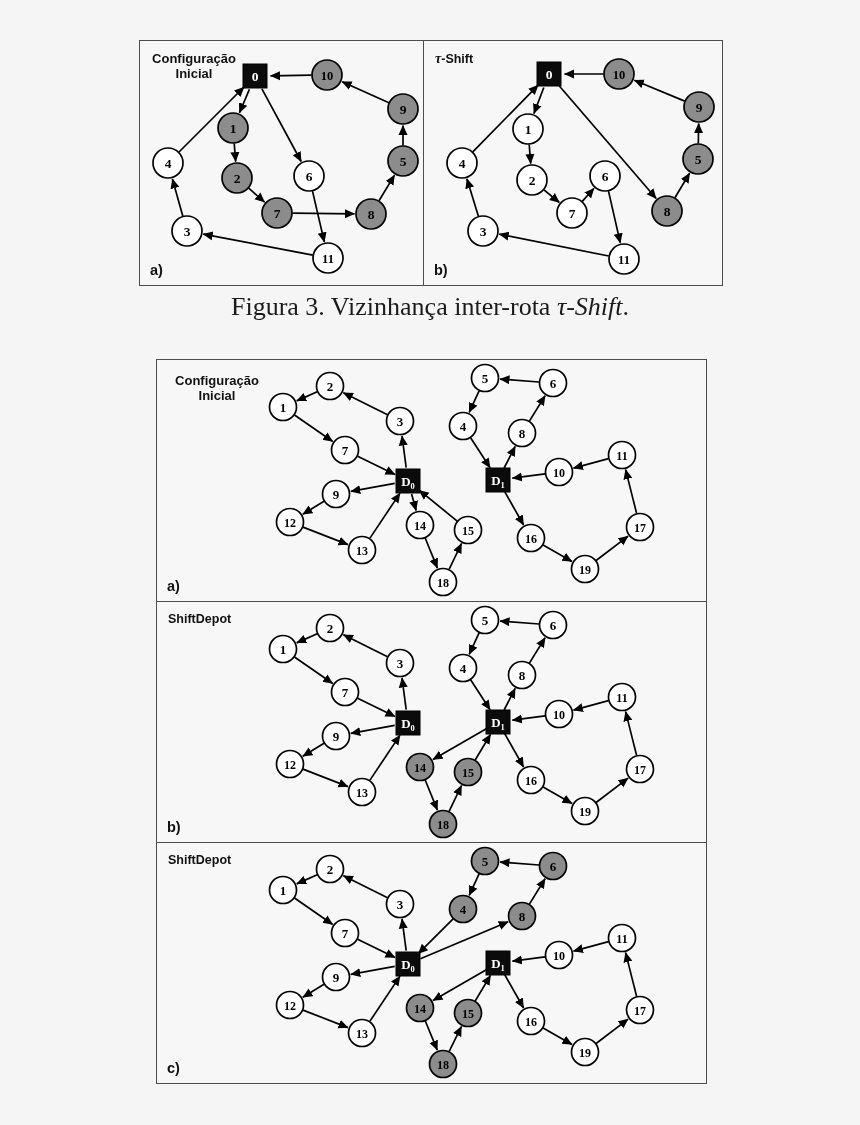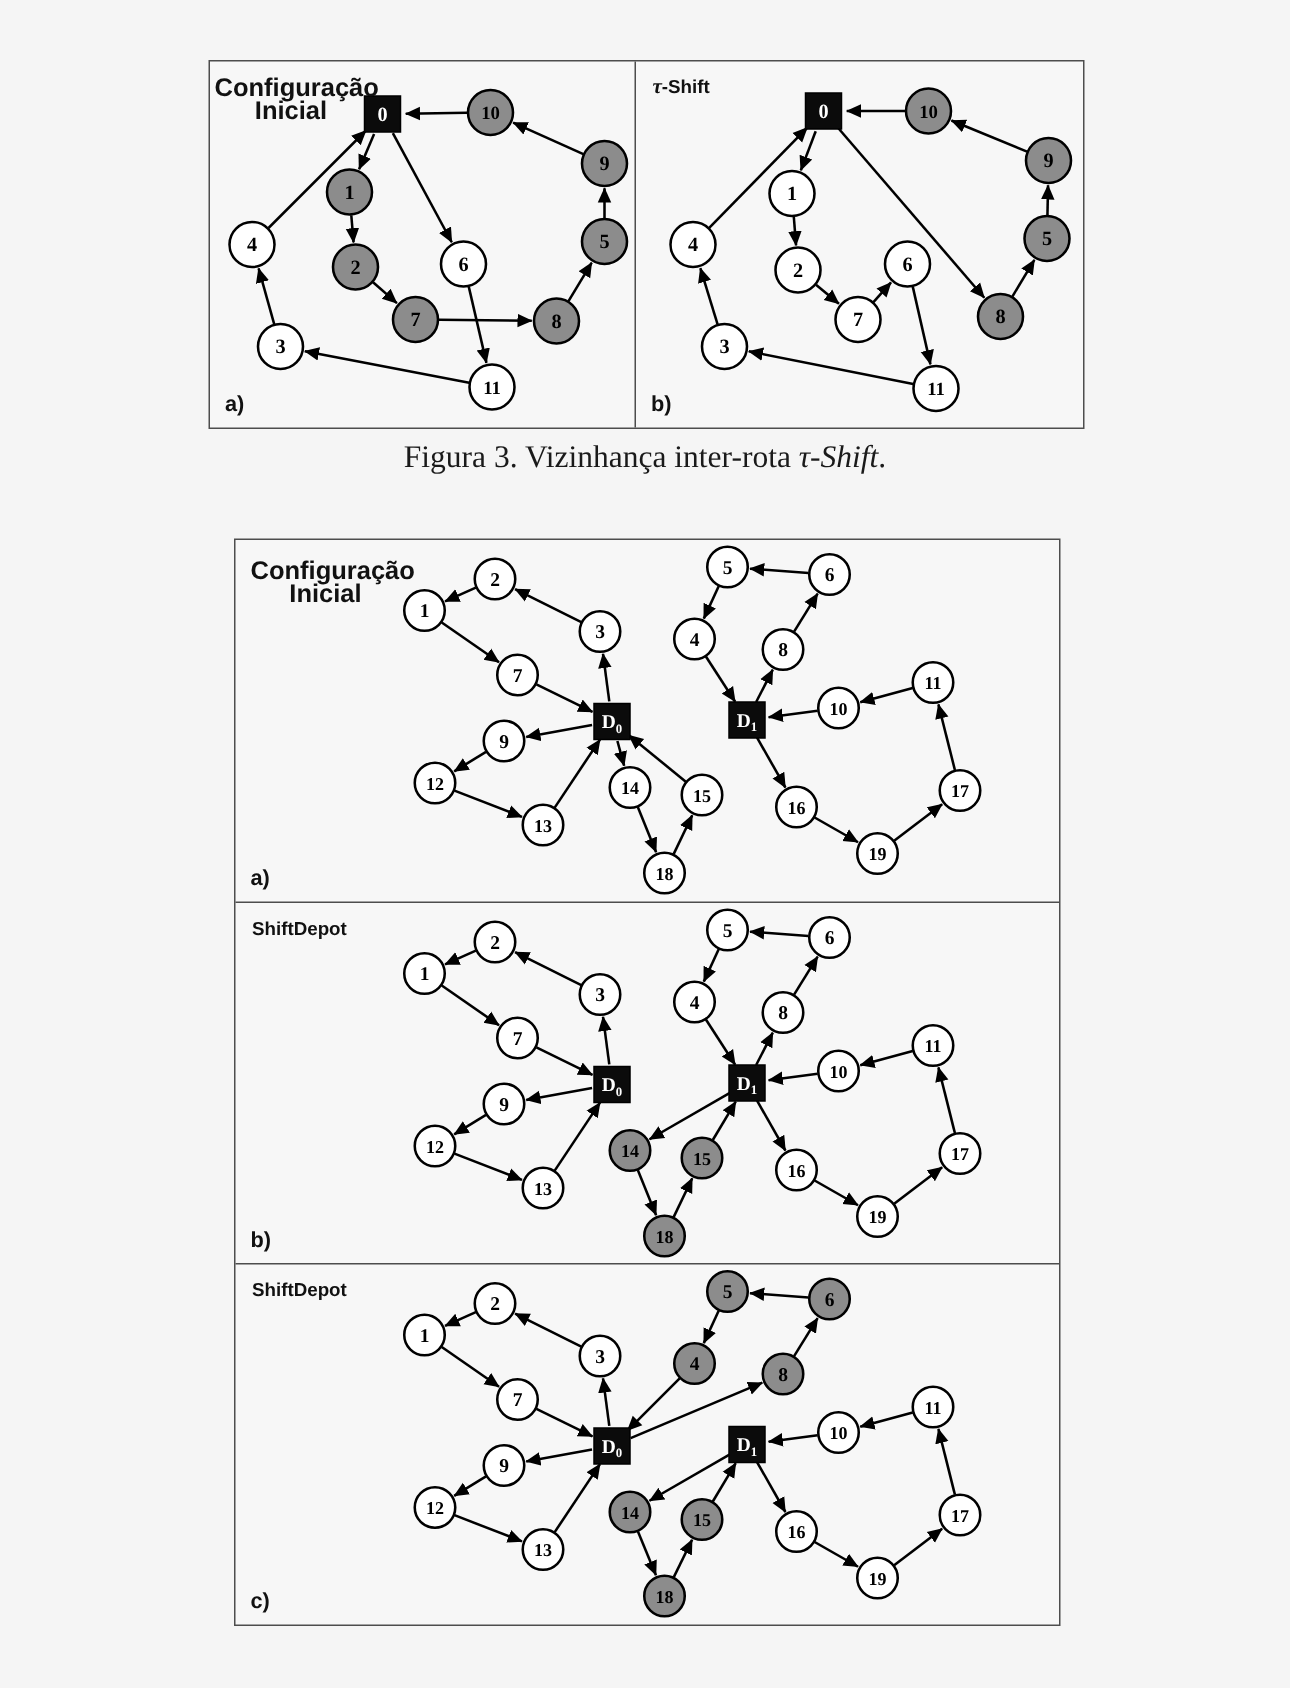--- a/index.html
+++ b/index.html
@@ -13,30 +13,30 @@
   .figbox{position:absolute;background:#f7f7f7;border:1.5px solid #4d4d4d;box-sizing:border-box;}
   #fig-top{left:139px;top:40px;width:584px;height:246px;display:flex;}
   .toppanel{position:relative;height:100%;box-sizing:border-box;}
   #top-a{width:284px;border-right:1.5px solid #4d4d4d;}
   #top-b{flex:1;}
   #fig-bottom{left:156px;top:359px;width:551px;}
   .botpanel{position:relative;width:100%;height:241px;box-sizing:border-box;}
   .botpanel + .botpanel{border-top:1.5px solid #4d4d4d;}
   .panel-svg{position:absolute;left:0;top:0;}
   .title-center{
-    position:absolute;text-align:center;font-weight:bold;font-size:17px;line-height:15px;
+    position:absolute;text-align:center;font-weight:bold;font-size:13px;line-height:15px;
   }
   #top-a .title-center{left:3px;top:10px;width:102px;}
   .botpanel .title-center{left:10px;top:13px;width:100px;}
   .title-left{position:absolute;left:11px;top:10px;font-weight:bold;font-size:12.5px;}
   .tau{font-family:"Liberation Serif",serif;font-style:italic;font-weight:bold;font-size:14px;}
   .corner{position:absolute;left:10px;bottom:7px;font-weight:bold;font-size:14.5px;}
   #caption{
     position:absolute;left:0;top:292px;width:860px;text-align:center;
-    font-family:"Liberation Serif",serif;font-size:21px;color:#1a1a1a;
+    font-family:"Liberation Serif",serif;font-size:26px;color:#1a1a1a;
   }
   #caption .emph{font-style:italic;}
 </style>
 </head>
 <body>
 
 <div id="fig-top" class="figbox">
   <div id="top-a" class="toppanel">
     <svg id="svg-top-a" class="panel-svg" width="283" height="245" viewBox="0 0 283 245">
         <defs>

